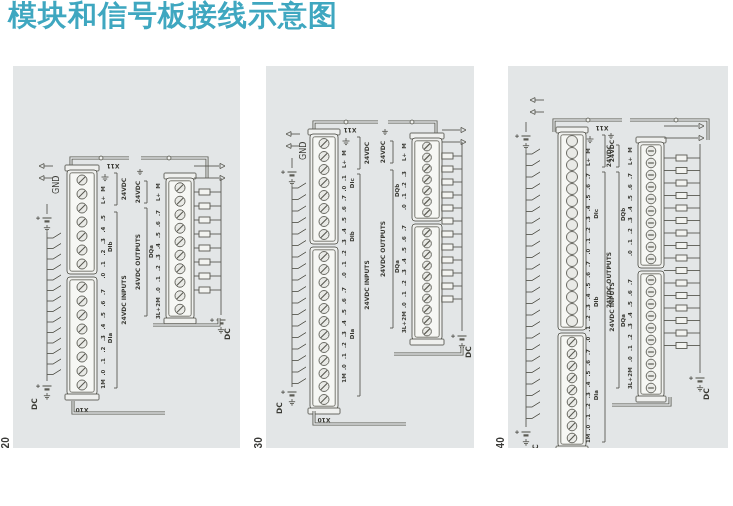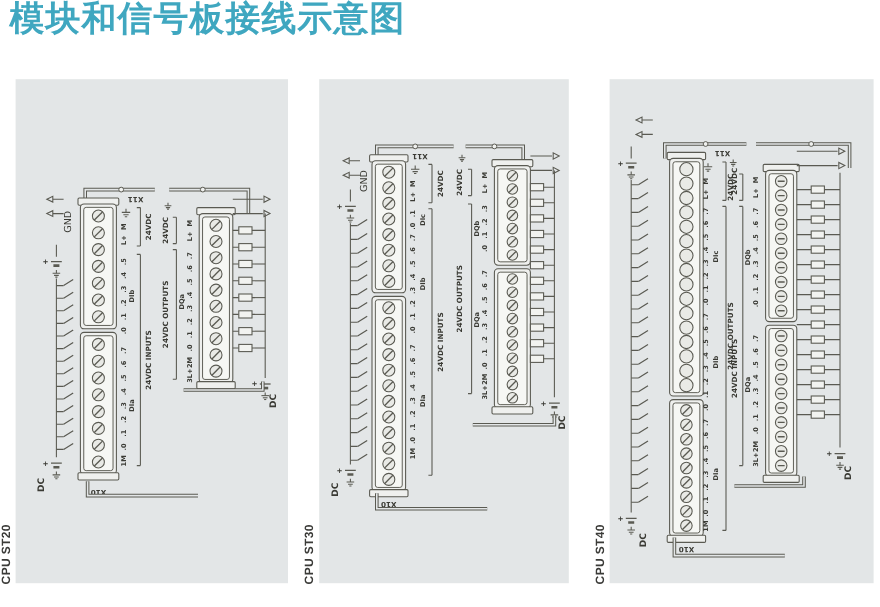--- a/index.html
+++ b/index.html
@@ -1,17 +1,17 @@
 <!DOCTYPE html>
 <html><head>
 <meta charset="utf-8">
 <style>
   html,body{margin:0;padding:0;background:#ffffff;}
-  #app{position:relative;width:733px;height:506px;overflow:hidden;
-       font-family:"Liberation Sans","DejaVu Sans",sans-serif;border-radius:14px;}
+  #app{position:relative;width:733px;height:448px;overflow:hidden;
+       font-family:"Liberation Sans","DejaVu Sans",sans-serif;}
   #title{position:absolute;left:8px;top:-4px;font-size:29px;font-weight:bold;
          letter-spacing:1px;margin:0;}
   .panel{position:absolute;top:66px;height:420px;}
   .cpu-label{position:absolute;transform:rotate(-90deg);transform-origin:0 0;
              font-size:10px;font-weight:bold;color:#3b3b38;white-space:nowrap;
              letter-spacing:.3px;}
   svg text{font-family:"DejaVu Sans","Liberation Sans",sans-serif;}
 </style>
 </head>
 <body>

